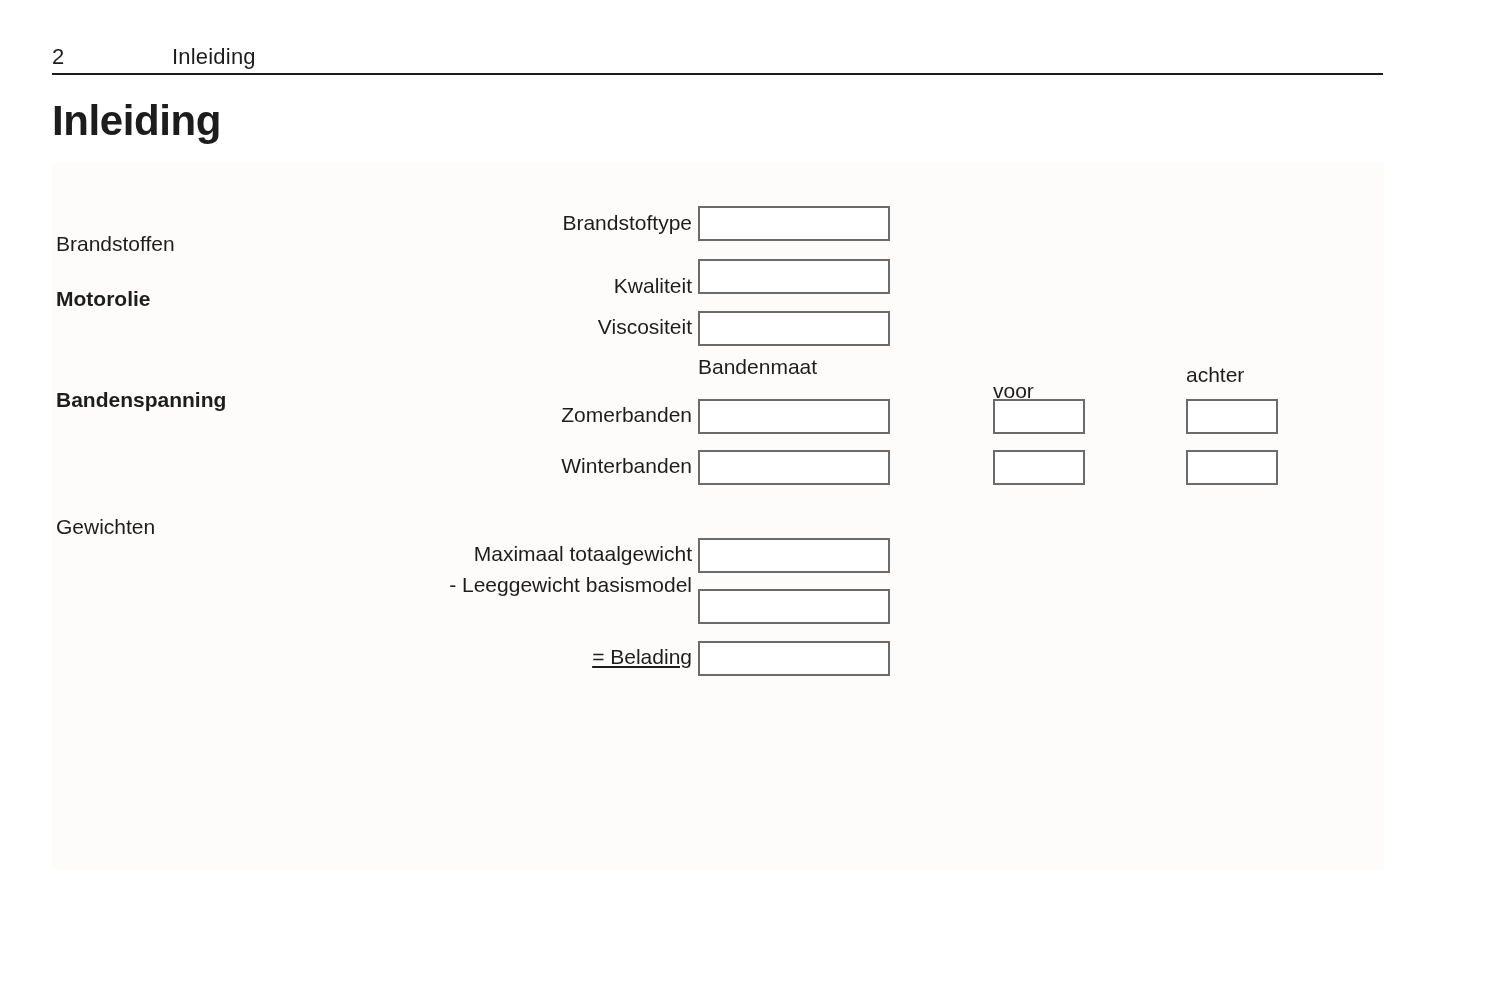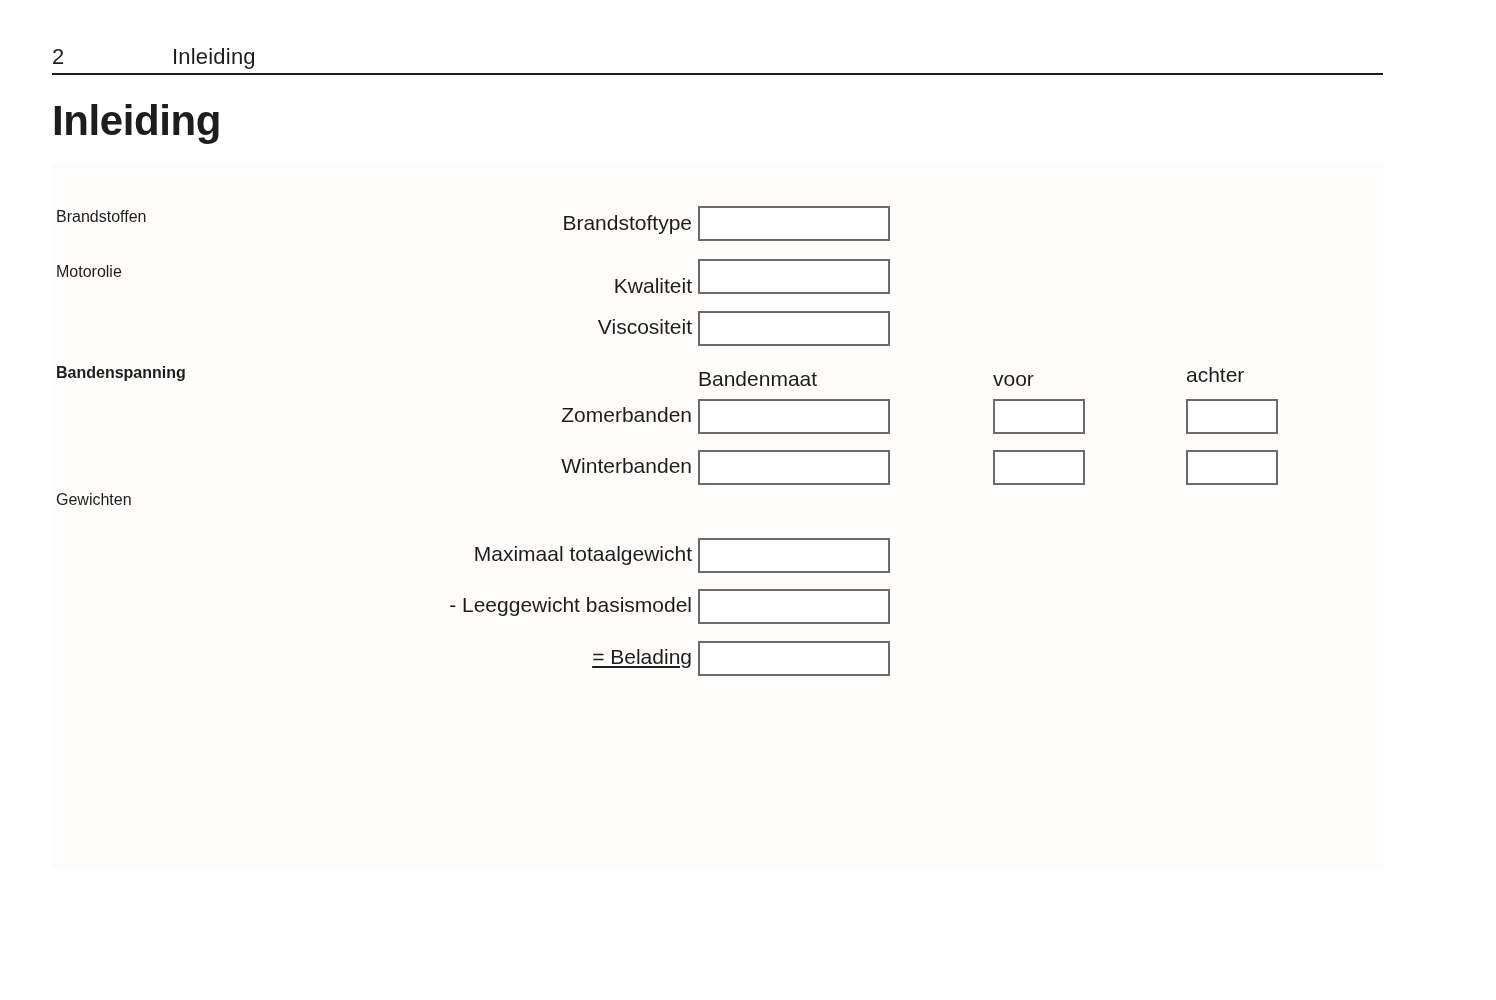--- a/index.html
+++ b/index.html
@@ -64,22 +64,23 @@
     left: 52px;
     top: 163px;
     width: 1332px;
     height: 706px;
     background: #fdfcfa;
   }
 
   
   .section-label {
     position: absolute;
-    font-size: 16px;
+    font-size: 21px;
     white-space: nowrap;
+    margin-top: 24px;
   }
   .field-label {
     position: absolute;
     font-size: 21px;
     text-align: left;
     white-space: nowrap;
   }
   .col-header {
     position: absolute;
     font-size: 21px;
@@ -105,48 +106,48 @@
 
 <div class="chapter-title">Inleiding</div>
 
 <div class="content-panel">
 
   <div class="section-label" style="left:4px; top:45px;">Brandstoffen</div>
 
   <div class="field-label" style="right:692px; top:48px;">Brandstoftype</div>
   <div class="write-box box-wide" style="left:646px; top:43px;"></div>
 
-  <div class="section-label" style="left:4px; top:100px;">Motorolie</div>
+  <div class="section-label" style="left:4px; top:100px;font-weight:bold;">Motorolie</div>
 
   <div class="field-label" style="right:692px; top:100px;margin-top:11px;">Kwaliteit</div>
   <div class="write-box box-wide" style="left:646px; top:96px;"></div>
 
   <div class="field-label" style="right:692px; top:152px;">Viscositeit</div>
   <div class="write-box box-wide" style="left:646px; top:148px;"></div>
 
   <div class="section-label" style="left:4px; top:201px;font-weight:bold;">Bandenspanning</div>
 
-  <div class="col-header" style="left:646px; top:204px;">Bandenmaat</div>
-  <div class="col-header" style="left:941px; top:204px;">voor</div>
+  <div class="col-header" style="left:646px; top:192px;">Bandenmaat</div>
+  <div class="col-header" style="left:941px; top:216px;">voor</div>
   <div class="col-header" style="left:1134px; top:200px;">achter</div>
 
   <div class="field-label" style="right:692px; top:240px;">Zomerbanden</div>
   <div class="write-box box-wide" style="left:646px; top:236px;"></div>
   <div class="write-box box-small" style="left:941px; top:236px;"></div>
   <div class="write-box box-small" style="left:1134px; top:236px;"></div>
 
   <div class="field-label" style="right:692px; top:291px;margin-left:16px;">Winterbanden</div>
   <div class="write-box box-wide" style="left:646px; top:287px;"></div>
   <div class="write-box box-small" style="left:941px; top:287px;"></div>
   <div class="write-box box-small" style="left:1134px; top:287px;"></div>
 
   <div class="section-label" style="left:4px; top:328px;">Gewichten</div>
 
   <div class="field-label" style="right:692px; top:379px;">Maximaal totaalgewicht</div>
   <div class="write-box box-wide" style="left:646px; top:375px;"></div>
 
-  <div class="field-label" style="right:692px; top:430px;">- Leeggewicht basismodel</div>
+  <div class="field-label" style="right:692px; top:410px;">- Leeggewicht basismodel</div>
   <div class="write-box box-wide" style="left:646px; top:426px;"></div>
 
   <div class="field-label" style="right:692px; top:482px;text-decoration:underline;">= Belading</div>
   <div class="write-box box-wide" style="left:646px; top:478px;"></div>
 
 </div>
 
 </body></html>

